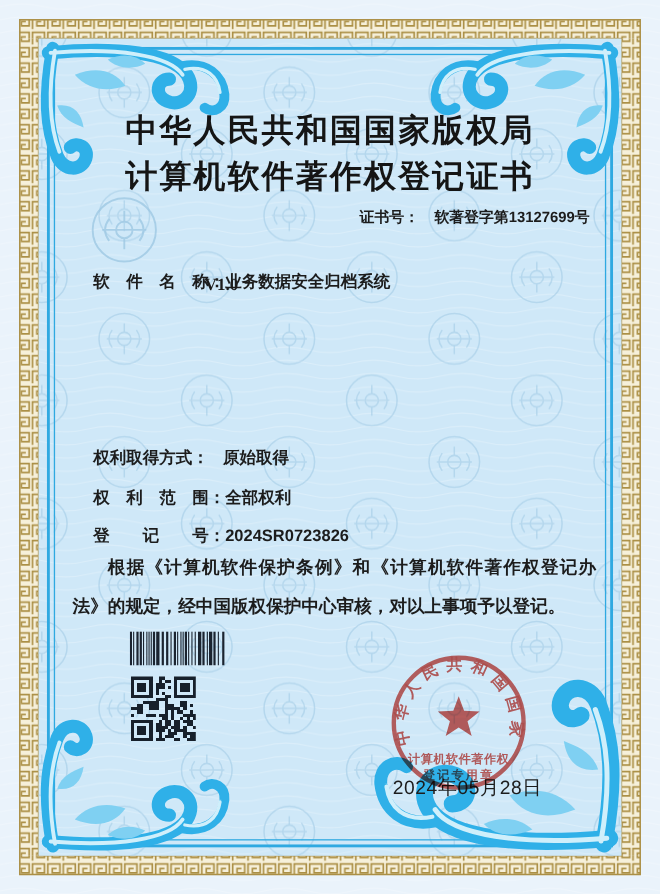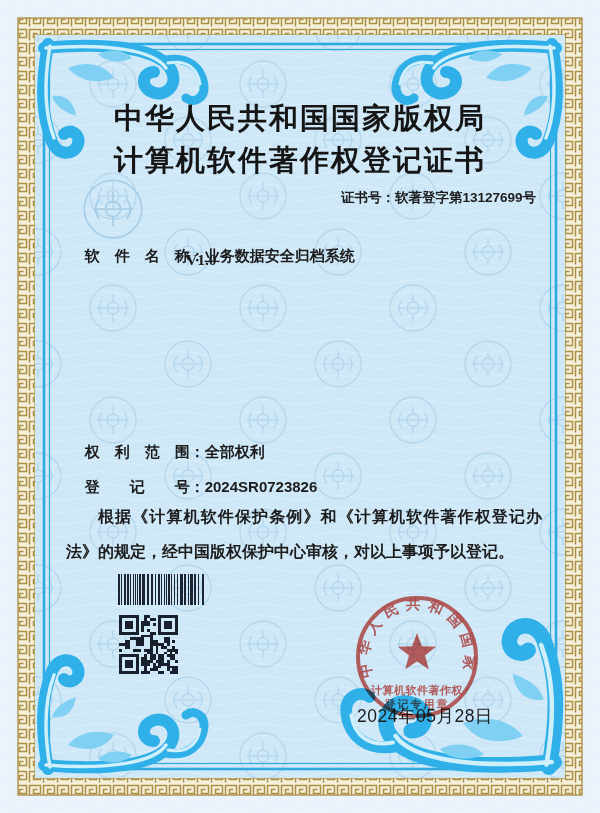--- a/index.html
+++ b/index.html
@@ -11,21 +11,21 @@
   }
   .cert{position:absolute;inset:0;width:600px;height:721px;}
   .deco{position:absolute;left:0;top:0;z-index:0;}
   .layer{position:absolute;z-index:2;color:#1c1c1c;}
   .title{
     left:0;width:600px;text-align:center;
     font-size:29px;font-weight:bold;letter-spacing:2px;
     color:#151515;white-space:nowrap;
   }
   .certno{
-    top:189px;right:64px;display:flex;gap:0;
+    top:189px;right:64px;display:flex;gap:14px;
     font-size:13.5px;font-weight:bold;white-space:pre;
   }
   .frow{white-space:pre;font-size:15px;font-weight:bold;}
   .frow .lab{display:inline-block;min-width:118px;}
   .val2{font-size:15.5px;font-weight:bold;font-family:Liberation Serif, serif;}
   .statement{
     left:66px;top:499px;width:476px;
     font-size:16px;font-weight:bold;line-height:35px;
     text-indent:32px;text-align:justify;
   }
@@ -112,20 +112,23 @@
     <span>证书号：</span>
     <span>软著登字第13127699号</span>
   </div>
 
   <div class="layer frow" style="left:68px;top:230px">
     <span class="lab">软　件　名　称：</span><span>业务数据安全归档系统</span>
   </div>
   <div class="layer val2" style="left:186px;top:251px">V1.0</div>
 
 
+  <div class="layer frow" style="left:68px;top:390px">
+    <span class="lab">权利取得方式：</span><span>原始取得</span>
+  </div>
 
   <div class="layer frow" style="left:68px;top:426px">
     <span class="lab">权　利　范　围：</span><span>全部权利</span>
   </div>
 
   <div class="layer frow" style="left:68px;top:461px">
     <span class="lab">登　　记　　号：</span><span>2024SR0723826</span>
   </div>
 
   <div class="layer statement">根据《计算机软件保护条例》和《计算机软件著作权登记办法》的规定，经中国版权保护中心审核，对以上事项予以登记。</div>

